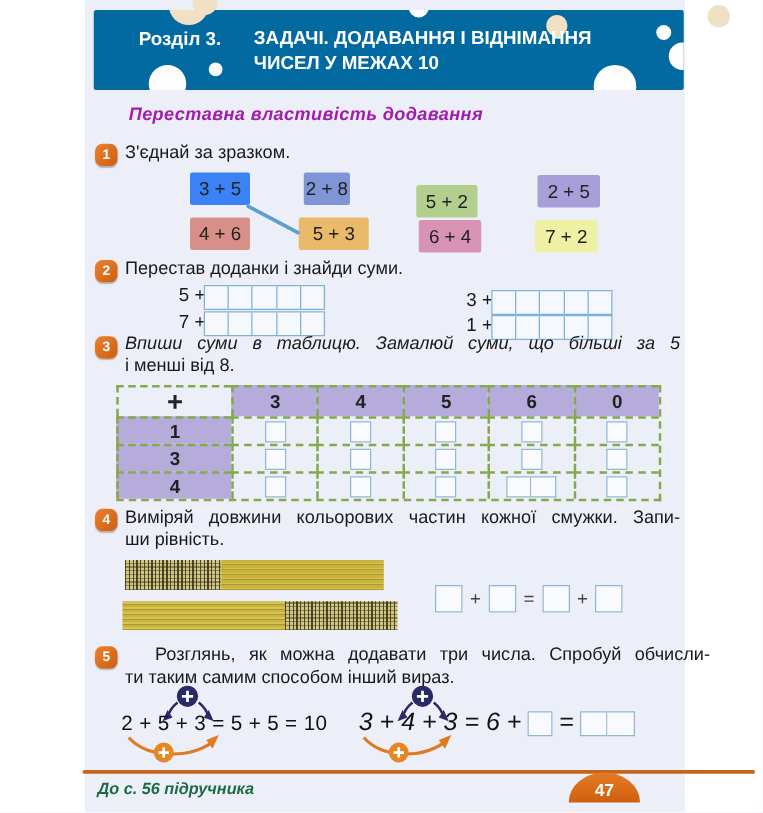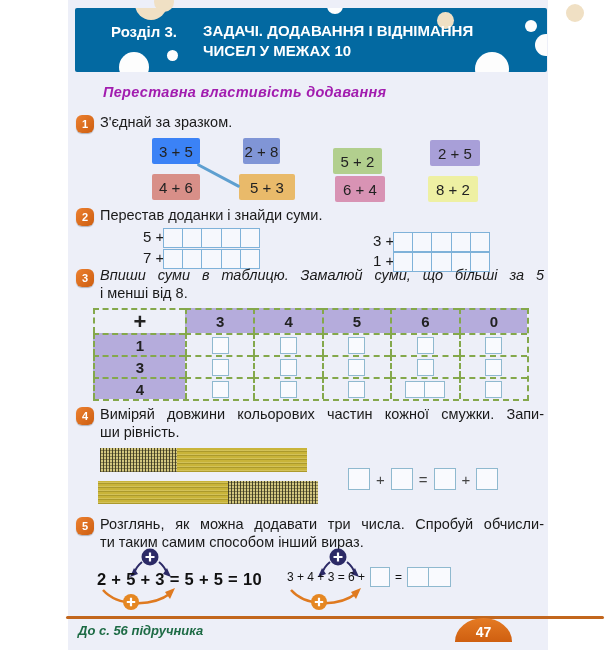--- a/index.html
+++ b/index.html
@@ -60,22 +60,22 @@
   .part-hatch { background-color:#d3c77f; background-image:repeating-linear-gradient(90deg, rgba(50,48,28,.85) 0 1px, transparent 1px 3px), repeating-linear-gradient(0deg, rgba(70,64,34,.5) 0 1px, transparent 1px 3px); }
   .b1h{width:77px;} .b1y{width:130px;} .b2y{width:130px;} .b2h{width:90px;}
   .ex4-eq { position:absolute; left:280px; top:468px; display:flex; align-items:center; gap:6px; font-size:15px; color:#444; }
   .ex4-eq .abox { width:22px; height:22px; }
 
   
   .expr { position:absolute; top:546px; height:66px; }
   .expr-left { left:25px; width:205px; }
   .expr-right { left:215px; width:255px; }
   .expr svg { position:absolute; left:0; top:0; }
-  .expr-text { position:absolute; left:4px; top:24px; font-size:16.5px; font-weight:bold; color:#111; white-space:nowrap; letter-spacing:.3px;text-align:right; }
-  .expr-row { position:absolute; left:4px; top:21px; display:flex; align-items:center; gap:5px; font-size:12px; color:#111; white-space:nowrap; }
+  .expr-text { position:absolute; left:4px; top:24px; font-size:16.5px; font-weight:normal; color:#111; white-space:nowrap; letter-spacing:.3px;text-align:right; }
+  .expr-row { position:absolute; left:4px; top:21px; display:flex; align-items:center; gap:5px; font-size:20px; color:#111; white-space:nowrap;font-style:italic; }
   .expr-row .abox { width:20px; height:20px; }
   .expr-row .pairbox { display:flex; }
   .expr-row .pairbox .abox { width:22px; }
   .expr-row .pairbox .abox + .abox { border-left:none; }
 
   
   .footer-line { position:absolute; left:66px; top:616px; width:538px; height:3px; background:#c2661d; border-radius:2px; }
   .footer-note { position:absolute; left:78px; top:623px; font-style:italic; font-weight:bold; font-size:13px; color:#1d6b45; }
   .pagenum { position:absolute; left:455px; top:618px; width:57px; height:24px; background:linear-gradient(180deg,#e57b24,#cf5f10); border-radius:29px 29px 0 0 / 24px 24px 0 0; color:#fff; font-weight:bold; font-size:14px; display:flex; align-items:flex-end; justify-content:center; padding-bottom:2px; }
 </style>
@@ -106,21 +106,21 @@
 
     <div class="badge" style="top:115px;">1</div>
     <div class="prompt" style="top:114px;">З'єднай за зразком.</div>
     <div class="card c0">3 + 5</div>
     <div class="card c1">2 + 8</div>
     <div class="card c2">5 + 2</div>
     <div class="card c3">2 + 5</div>
     <div class="card c4">4 + 6</div>
     <div class="card c5">5 + 3</div>
     <div class="card c6">6 + 4</div>
-    <div class="card c7">8 + 2</div>
+    <div class="card c7">7 + 2</div>
     <div class="connector"></div>
 
     <div class="badge" style="top:208px;">2</div>
     <div class="prompt" style="top:207px;">Перестав доданки і знайди суми.</div>
     <div class="eq-label" style="left:32px;top:228px;">5 + 4 =</div>
     <div class="strip5" style="left:95px;top:228px;">
         <span></span>
         <span></span>
         <span></span>
         <span></span>
@@ -234,21 +234,21 @@
       <span class="abox"></span>
       <span>+</span>
       <span class="abox"></span>
       <span>=</span>
       <span class="abox"></span>
       <span>+</span>
       <span class="abox"></span>
     </div>
 
     <div class="badge" style="top:517px;">5</div>
-    <div class="prompt just" style="top:516px;">Розглянь, як можна додавати три числа. Спробуй обчисли-</div>
+    <div class="prompt just" style="top:516px;margin-left:24px;">Розглянь, як можна додавати три числа. Спробуй обчисли-</div>
     <div class="prompt" style="top:534px;">ти таким самим способом інший вираз.</div>
 
     <div class="expr expr-left">
       <svg width="205" height="66">
         <path d="M49,16 C44,20 42,24 41,28" stroke="#2c2a66" stroke-width="2" fill="none"></path>
         <polygon points="37,31 45,28 41,22" fill="#2c2a66"></polygon>
         <path d="M66,16 C71,20 73,24 74,28" stroke="#2c2a66" stroke-width="2" fill="none"></path>
         <polygon points="78,31 70,28 74,22" fill="#2c2a66"></polygon>
         <circle cx="57" cy="11" r="8.5" fill="#2c2a66"></circle>
         <path d="M52.5,11 H61.5 M57,6.5 V15.5" stroke="#ffffff" stroke-width="2.2"></path>

